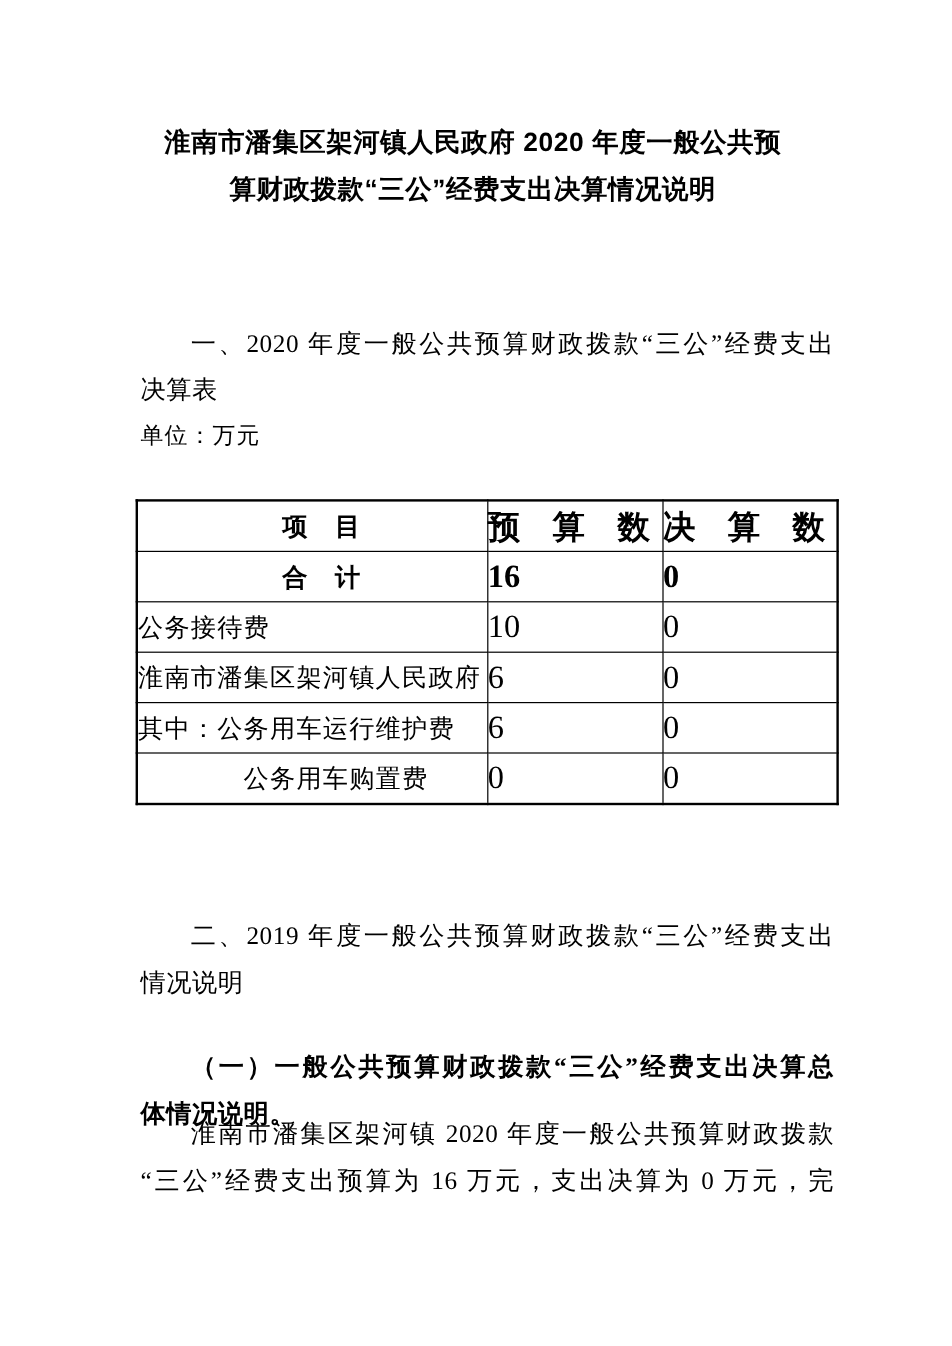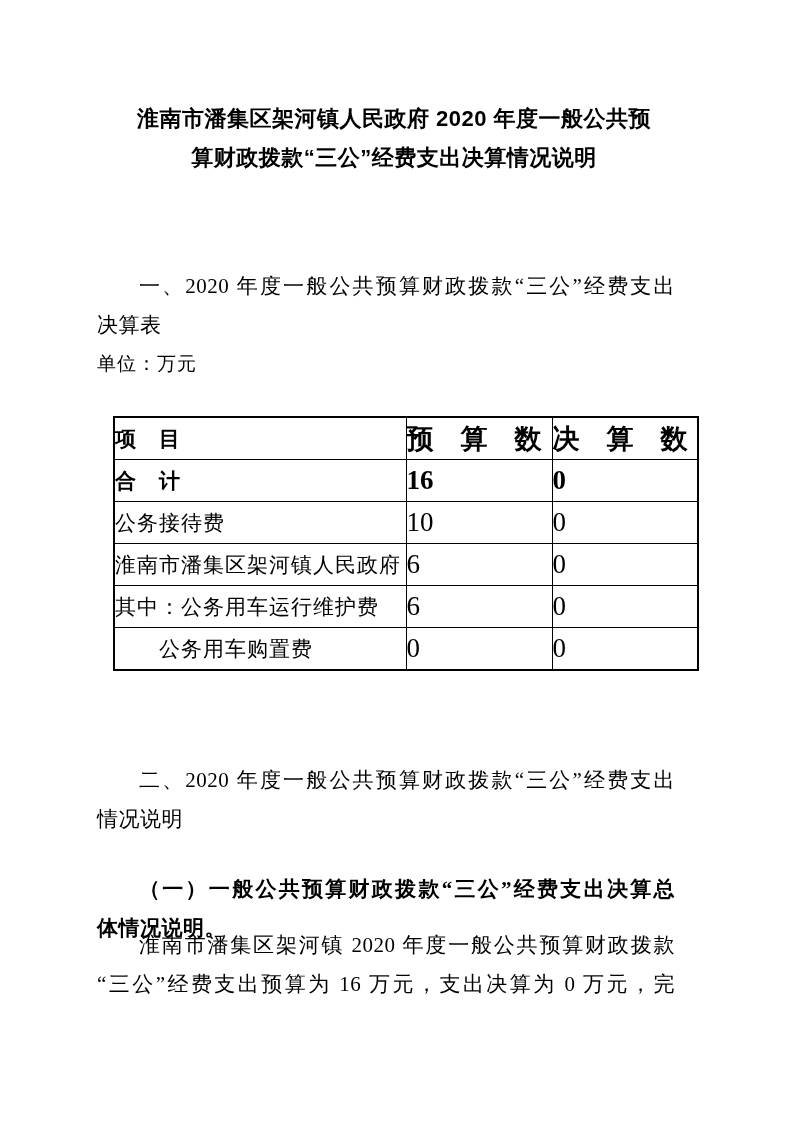--- a/index.html
+++ b/index.html
@@ -15,21 +15,21 @@
   .doc-title {
     position:absolute; top:99px; left:105px; width:578px;
     font-family:"Liberation Sans", sans-serif;
     font-weight:bold;
     font-size:22px; line-height:39px;
     text-align:center; letter-spacing:0.5px;
   }
   .doc-title .tline { white-space:nowrap; }
   
   .tblock {
-    position:absolute; left:97px; width:578px;
+    position:absolute; left:117px; width:578px;
     font-size:21px; line-height:39px;
     letter-spacing:0.5px;
   }
   .line { display:block; }
   .just { text-align:justify; text-align-last:justify; }
   .indent2 { text-indent:42px; }
   .bold { font-weight:bold; }
   #section-1 { top:267px; }
   #unit-note { top:349px; font-size:19px; line-height:30px; text-align:left; letter-spacing:1px; }
   #section-2 { top:761px; }
@@ -49,23 +49,23 @@
     height:41px;
     vertical-align:middle;
     font-weight:normal;
   }
   .budget-table { border:2px solid #000000; }
   .col-item  { width:292px; }
   .col-num   { width:146px; }
   .cell-item { text-align:left; padding-left:8px; letter-spacing:1px; }
   .cell-num  { text-align:left; font-family:"Liberation Serif", serif; font-size:27px; }
   tr.head-row td, tr.total-row td { font-weight:bold; }
-  tr.head-row .cell-item, tr.total-row .cell-item { text-align:left; padding-left:0; }
+  tr.head-row .cell-item, tr.total-row .cell-item { text-align:center; padding-left:16px; }
   tr.sub-row .cell-item   { }
-  tr.sub2-row .cell-item  { padding-left:44px; }
+  tr.sub2-row .cell-item  { padding-left:88px; }
 </style>
 </head>
 <body>
 
 <div class="page">
 
   <div class="doc-title">
     <span class="tline">淮南市潘集区架河镇人民政府 2020 年度一般公共预</span>
     <span class="tline">算财政拨款“三公”经费支出决算情况说明</span>
   </div>
@@ -111,21 +111,21 @@
       </tr>
       <tr class="sub2-row">
         <td class="cell-item">公务用车购置费</td>
         <td class="cell-num">0</td>
         <td class="cell-num">0</td>
       </tr>
     </tbody>
   </table>
 
   <div class="tblock" id="section-2">
-    <span class="line just indent2">二、2020 年度一般公共预算财政拨款“三公”经费支出</span>
+    <span class="line just indent2">二、2019 年度一般公共预算财政拨款“三公”经费支出</span>
     <span class="line">情况说明</span>
   </div>
 
   <div class="tblock bold" id="subsection-1">
     <span class="line just indent2">（一）一般公共预算财政拨款“三公”经费支出决算总</span>
     <span class="line">体情况说明。</span>
   </div>
 
   <div class="tblock" id="paragraph-1">
     <span class="line just indent2">淮南市潘集区架河镇 2020 年度一般公共预算财政拨款</span>

